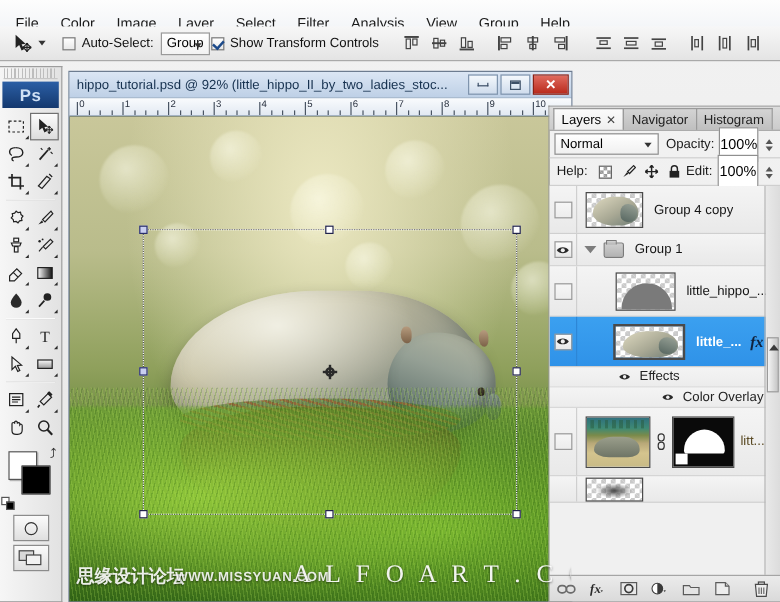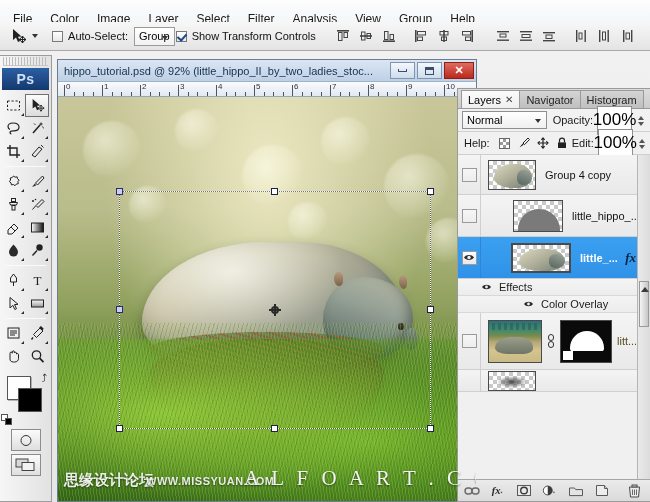--- a/index.html
+++ b/index.html
@@ -395,21 +395,21 @@
     border: 1px solid #8f8f8f;
     background: linear-gradient(#ffffff,#f0f0f0);
     display:flex; align-items:center; padding-left:4px;
     font-size: 11px; position: relative;
   }
   #blend-select .tiny-arrow { position:absolute; right:5px; top:7px; margin:0; }
   .lbl-right { font-size: 11px; color:#1a1a1a; margin-left: 2px; }
   .numbox {
     width: 35px; height: 29px;
     border: 1px solid #8f8f8f;
-    background: #fff; font-size: 17px;
+    background: #fff; font-size: 12px;
     display:flex; align-items:center; justify-content:center;text-align:right;
   }
   .spin { width:10px; height:17px; display:flex; flex-direction:column; }
   .lock-icons { display:flex; align-items:center; gap:7px; margin-left:5px; }
   .lock-ic { width: 12px; height: 13px; display:flex; align-items:center; justify-content:center; }
   .checker {
     width: 11px; height: 11px;
     background:
       linear-gradient(45deg,#999 25%,transparent 25%,transparent 75%,#999 75%),
       linear-gradient(45deg,#999 25%,#fff 25%,#fff 75%,#999 75%);
@@ -1102,20 +1102,33 @@
         <div class="eye-cell">
           <span class="eye-box hidden-state"></span>
         </div>
         <div class="thumb" style="width:48px;height:30px;margin-left:7px">
           <div style="position:absolute;left:5px;top:3px;width:38px;height:24px;border-radius:48% 42% 46% 50% / 60% 58% 42% 44%;background:linear-gradient(150deg,#ded9c0,#a8a894 55%,#6e7c74);"></div>
           <div style="position:absolute;right:4px;top:9px;width:14px;height:15px;border-radius:46% 54% 50% 42%;background:linear-gradient(200deg,#9aa398,#55655f);"></div>
         </div>
         <span class="lname">Group 4 copy</span>
       </div>
 
+      <div class="lrow" style="height:27px">
+        <div class="eye-cell">
+          <span class="eye-box">
+            <svg width="12" height="9" viewBox="0 0 12 9">
+                <path d="M1 4.5 C3 1.2 9 1.2 11 4.5 C9 7.8 3 7.8 1 4.5z" fill="#2a2a2a"></path>
+                <circle cx="6" cy="4.5" r="1.7" fill="#f0f0f0"></circle>
+              </svg>
+          </span>
+        </div>
+        <span class="disclose"></span>
+        <span class="folder-ic"></span>
+        <span class="lname">Group 1</span>
+      </div>
 
       <div class="lrow" style="height:42px">
         <div class="eye-cell">
           <span class="eye-box hidden-state"></span>
         </div>
         <div class="thumb" style="width:50px;height:32px;margin-left:32px">
           <div style="position:absolute;left:4px;top:8px;width:42px;height:26px;border-radius:50% 50% 8% 8% / 80% 80% 10% 10%;background:#7a7a7a;"></div>
         </div>
         <span class="lname">little_hippo_...</span>
       </div>
@@ -1130,30 +1143,30 @@
           </span>
         </div>
         <div class="thumb" style="width:60px;height:30px;margin-left:30px;border-width:2px">
           <div style="position:absolute;left:6px;top:4px;width:46px;height:22px;border-radius:48% 42% 46% 50% / 60% 58% 42% 44%;background:linear-gradient(150deg,#ded9c0,#a8a894 55%,#6e7c74);"></div>
           <div style="position:absolute;right:5px;top:9px;width:15px;height:14px;border-radius:46% 54% 50% 42%;background:linear-gradient(200deg,#9aa398,#55655f);"></div>
         </div>
         <span class="lname">little_...</span>
         <span class="fx-mark">fx</span>
       </div>
 
-      <div class="effect-row" style="padding-left:20px">
+      <div class="effect-row" style="padding-left:54px">
         <span class="eye-small">
           <svg width="11" height="8" viewBox="0 0 12 9">
               <path d="M1 4.5 C3 1.2 9 1.2 11 4.5 C9 7.8 3 7.8 1 4.5z" fill="#2a2a2a"></path>
               <circle cx="6" cy="4.5" r="1.6" fill="#f0f0f0"></circle>
             </svg>
         </span>
         <span style="margin-left:6px">Effects</span>
       </div>
-      <div class="effect-row" style="padding-left:62px">
+      <div class="effect-row" style="padding-left:90px">
         <span class="eye-small">
           <svg width="11" height="8" viewBox="0 0 12 9">
               <path d="M1 4.5 C3 1.2 9 1.2 11 4.5 C9 7.8 3 7.8 1 4.5z" fill="#2a2a2a"></path>
               <circle cx="6" cy="4.5" r="1.6" fill="#f0f0f0"></circle>
             </svg>
         </span>
         <span style="margin-left:6px">Color Overlay</span>
       </div>
 
       <div class="lrow" style="height:57px">

